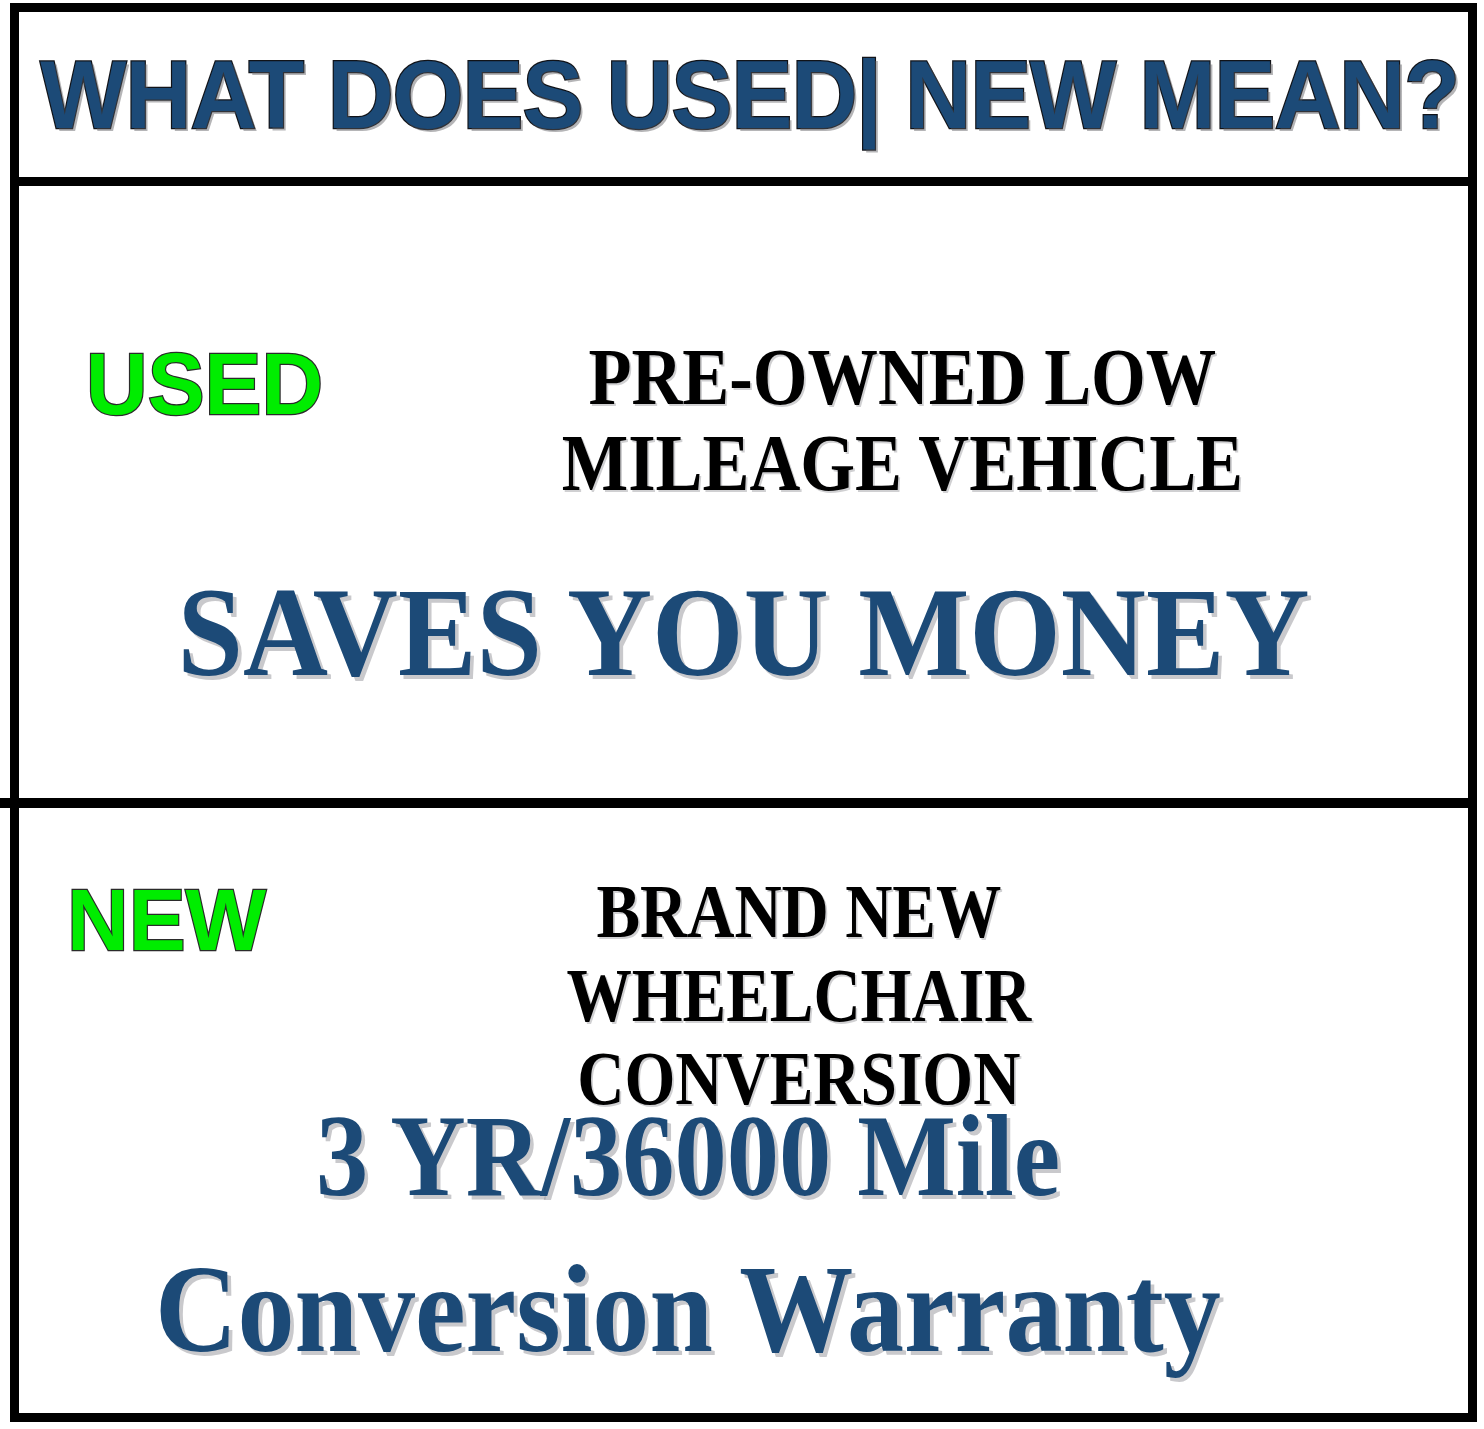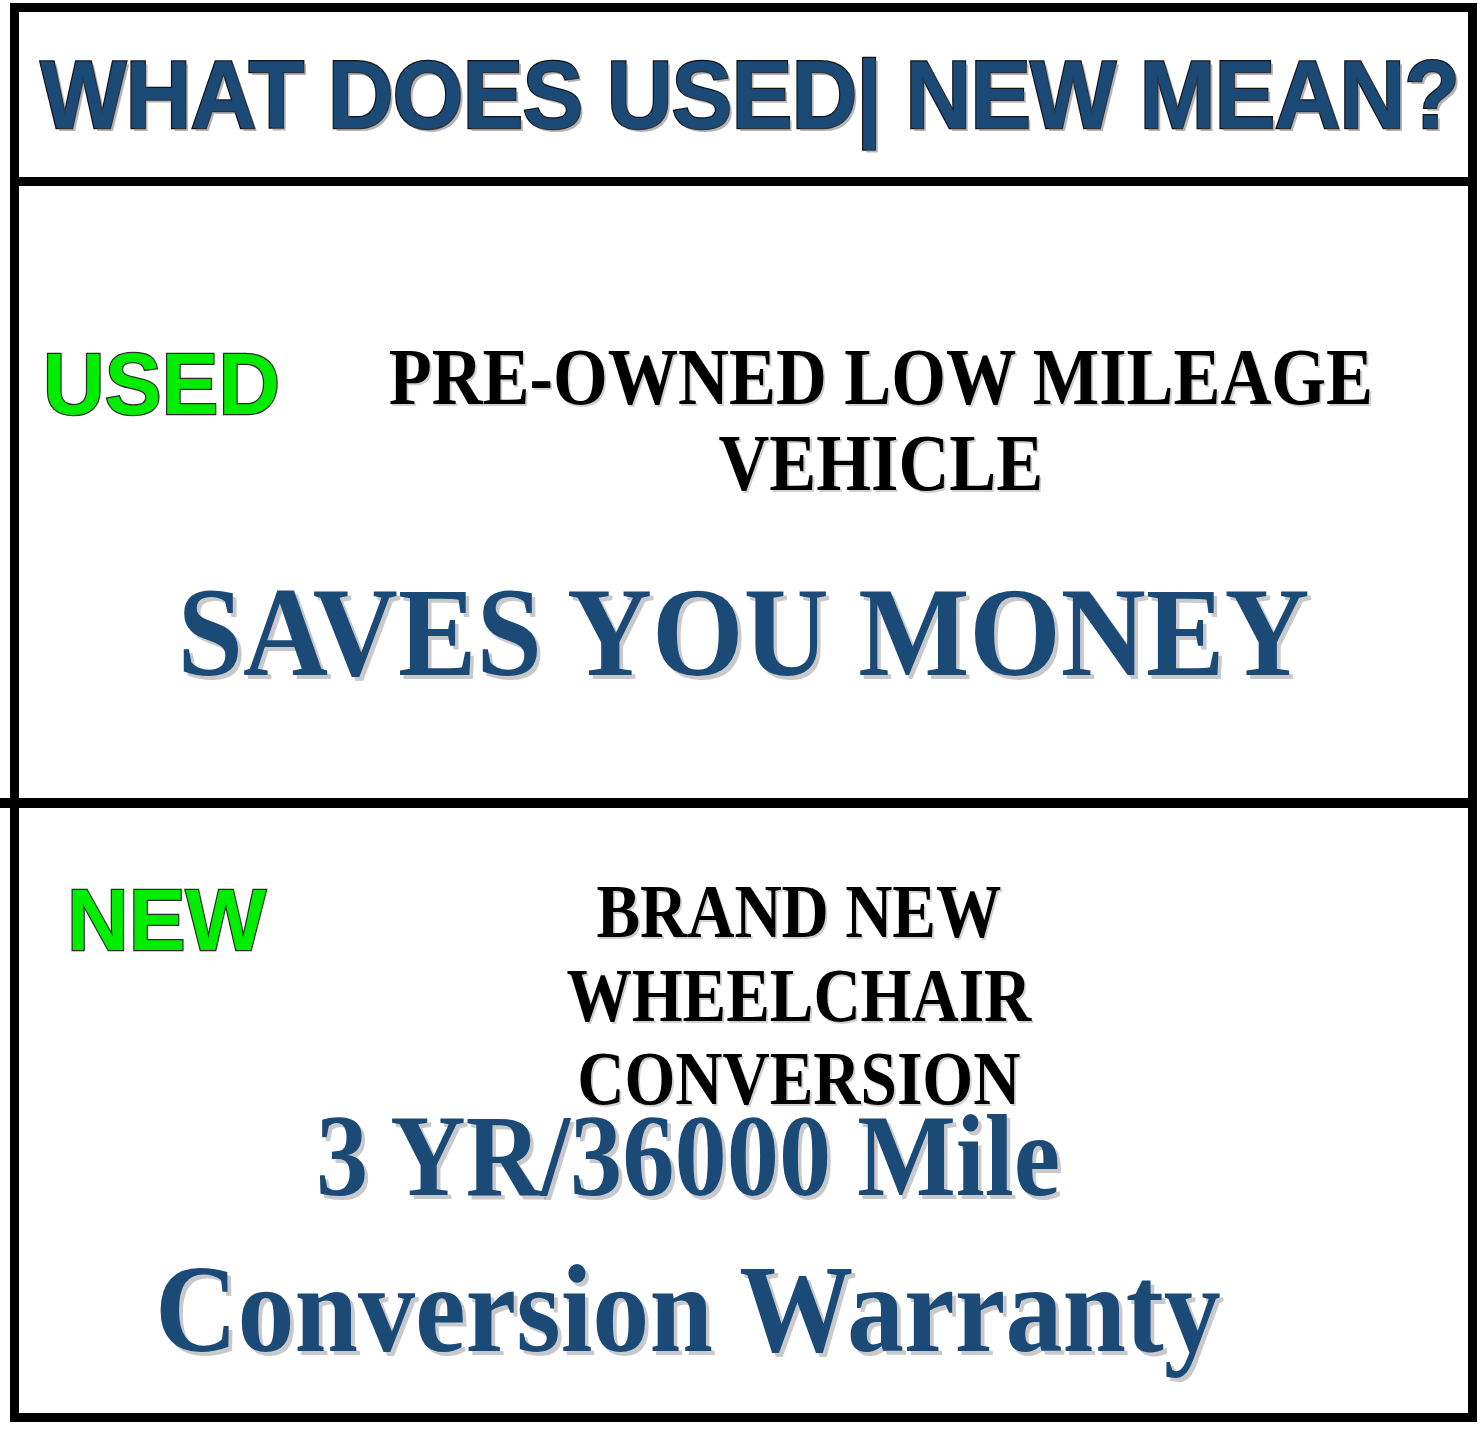--- a/index.html
+++ b/index.html
@@ -90,21 +90,21 @@
   }
 
   .used-row {
     position: absolute;
     left: 0;
     top: 148px;
     width: 100%;
     display: flex;
     align-items: flex-start;
     justify-content: flex-start;
-    padding-left: 24px;
+    padding-left: 67px;
     box-sizing: border-box;
   }
 
   .badge {
     font-family: "Liberation Sans", "DejaVu Sans", sans-serif;
     font-weight: bold;
     font-size: 88px;
     line-height: 1;
     color: #00ED00;
     -webkit-text-stroke: 2.5px #2b2b2b;

